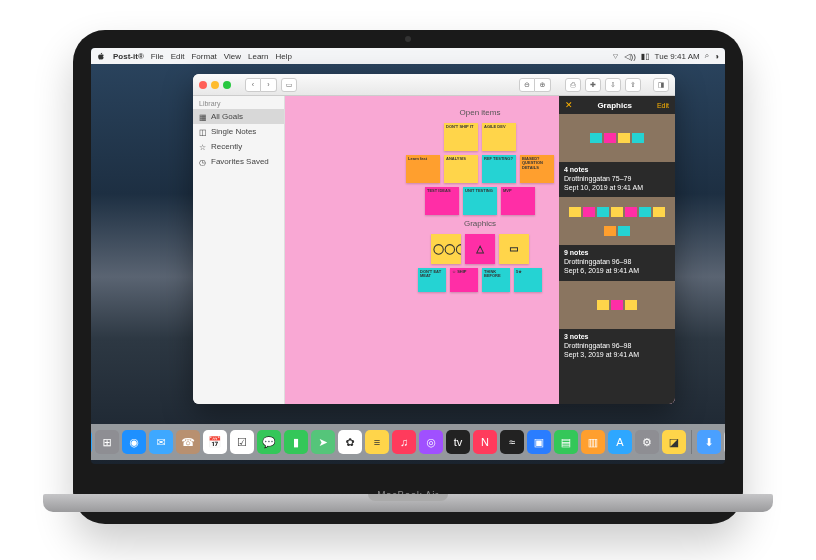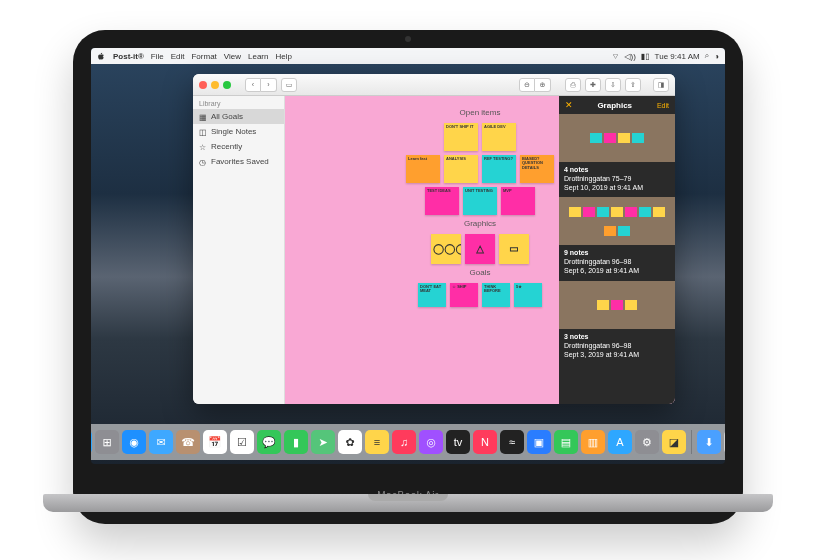--- a/index.html
+++ b/index.html
@@ -163,21 +163,20 @@
                 <div class="note" style="background: rgb(255, 46, 166);">TEST IDEAS</div>
                 <div class="note" style="background: rgb(37, 211, 211);">UNIT TESTING</div>
                 <div class="note" style="background: rgb(255, 46, 166);">MVP</div>
               </div>
               <div class="sec-t">Graphics</div>
               <div class="notes-row">
                 <div class="note gfx" style="background: rgb(255, 213, 74);">◯◯◯</div>
                 <div class="note gfx" style="background: rgb(255, 46, 166);">△</div>
                 <div class="note gfx" style="background: rgb(255, 213, 74);">▭</div>
               </div>
-              <div class="sec-t">Goals</div>
               <div class="notes-row">
                 <div class="note sm" style="background: rgb(37, 211, 211);">DON'T EAT MEAT</div>
                 <div class="note sm" style="background: rgb(255, 46, 166);">☺ SHIP</div>
                 <div class="note sm" style="background: rgb(37, 211, 211);">THINK BEFORE</div>
                 <div class="note sm" style="background: rgb(37, 211, 211);">5★</div>
               </div>
             </div>
     </div>
    </div>
 

